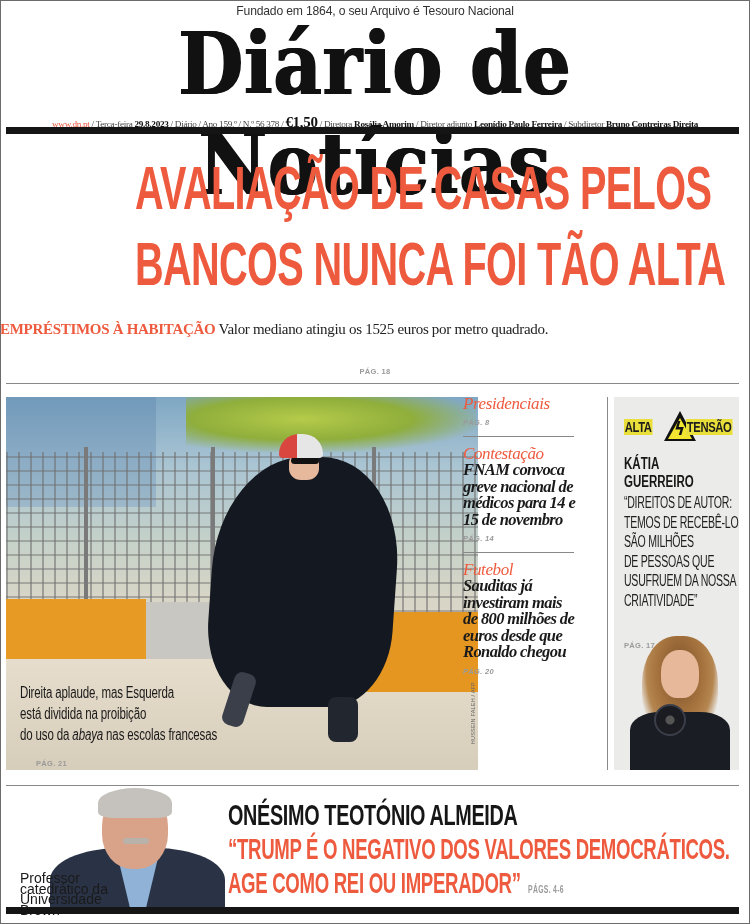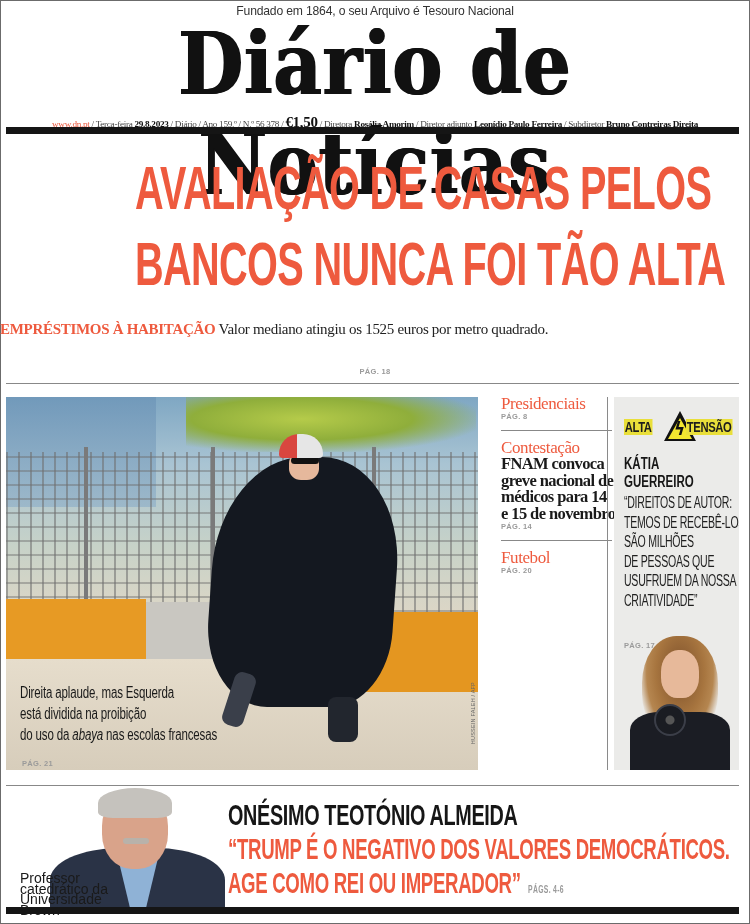--- a/index.html
+++ b/index.html
@@ -43,28 +43,28 @@
   .photo .ground { position: absolute; left: 0; top: 262px; width: 472px; height: 111px; background: linear-gradient(180deg, #e6ddcc, #d7cdbb); }
   .photo .figure { position: absolute; left: 205px; top: 60px; width: 185px; height: 250px; background: #141820; border-radius: 45% 45% 30% 35%; transform: skewX(-4deg); }
   .photo .cap { position: absolute; left: 273px; top: 37px; width: 44px; height: 24px; background: linear-gradient(90deg, #d9463f 40%, #e6e6e6 40%); border-radius: 20px 20px 4px 4px; }
   .photo .face { position: absolute; left: 283px; top: 55px; width: 30px; height: 28px; background: #e6b89c; border-radius: 40%; }
   .photo .glasses { position: absolute; left: 285px; top: 60px; width: 28px; height: 7px; background: #111; border-radius: 4px; }
   .photo .leg1 { position: absolute; left: 222px; top: 275px; width: 22px; height: 55px; background: #3a3f4a; border-radius: 8px; transform: rotate(18deg); }
   .photo .leg2 { position: absolute; left: 322px; top: 300px; width: 30px; height: 45px; background: #22262e; border-radius: 8px; }
   .photo .credit { position: absolute; right: 2px; top: 285px; font-family: "Liberation Sans", sans-serif; font-size: 5.5px; color: #666; writing-mode: vertical-rl; transform: rotate(180deg); letter-spacing: 0.2px; }
   .photo .caption { position: absolute; left: 14px; top: 285px; font-family: "Liberation Sans", sans-serif; font-size: 16px; line-height: 21px; color: #1a1a1a; transform: scaleX(0.72); transform-origin: left top; white-space: nowrap; letter-spacing: -0.2px; }
   .photo .caption i { font-style: italic; }
-  .photo .cap-pag { position: absolute; left: 16px; top: 355px; }
-
-  
-  .briefs { position: absolute; top: 395px; left: 501px; width: 115px; }
+  .photo .cap-pag { position: absolute; left: 30px; top: 355px; }
+
+  
+  .briefs { position: absolute; top: 395px; left: 463px; width: 115px; font-style: italic; }
   .brief { position: relative; }
   .brief .kick { font-size: 17px; line-height: 17px; color: #ee5a3e; font-weight: normal; letter-spacing: -0.4px; }
   .brief .txt { font-size: 16.5px; line-height: 16.5px; color: #1a1a1a; font-weight: bold; letter-spacing: -0.6px; }
-  .brief .pag { display: block; }
+  .brief .pag { display: block; margin-top: 6px; }
   .brief-sep { height: 1px; background: #888; margin: 9px 4px 8px 0; width: 111px; }
   .col-rule { position: absolute; top: 397px; left: 607px; width: 1px; height: 373px; background: #8a8a8a; }
 
   
   .tension { position: absolute; top: 397px; left: 614px; width: 125px; height: 373px; background: #ebebe9; overflow: hidden; }
   .tension .logo { position: absolute; top: 14px; left: 10px; width: 110px; height: 38px; }
   .tension .logo .word { position: absolute; top: 8px; font-family: "Liberation Sans", sans-serif; font-weight: bold; font-size: 15px; color: #1d1d1d; background: #e9df3a; padding: 0 1px; line-height: 16px; transform: scaleX(0.75); transform-origin: left top; letter-spacing: -0.5px; }
   .tension .logo .tri { position: absolute; left: 40px; top: 0; width: 0; height: 0; border-left: 16px solid transparent; border-right: 16px solid transparent; border-bottom: 30px solid #111; }
   .tension .logo .tri-in { position: absolute; left: 44px; top: 7px; width: 0; height: 0; border-left: 12px solid transparent; border-right: 12px solid transparent; border-bottom: 21px solid #f2e630; }
   .tension .logo .bolt { position: absolute; left: 50px; top: 8px; font-size: 17px; color: #111; font-weight: bold; font-family: "DejaVu Sans", sans-serif; }
@@ -148,20 +148,21 @@
   </div>
   <div class="brief-sep"></div>
   <div class="brief">
     <div class="kick">Contestação</div>
     <div class="txt">FNAM convoca greve nacional de médicos para 14 e 15 de novembro</div>
     <span class="pag">PÁG. 14</span>
   </div>
   <div class="brief-sep"></div>
   <div class="brief">
     <div class="kick">Futebol</div>
+    <div class="txt">Sauditas já investiram mais de 800 milhões de euros desde que Ronaldo chegou</div>
     <span class="pag">PÁG. 20</span>
   </div>
 </div>
 <div class="col-rule"></div>
 
 <div class="tension">
   <div class="logo">
     <div class="tri"></div>
     <div class="tri-in"></div>
     <div class="bolt">ϟ</div>

